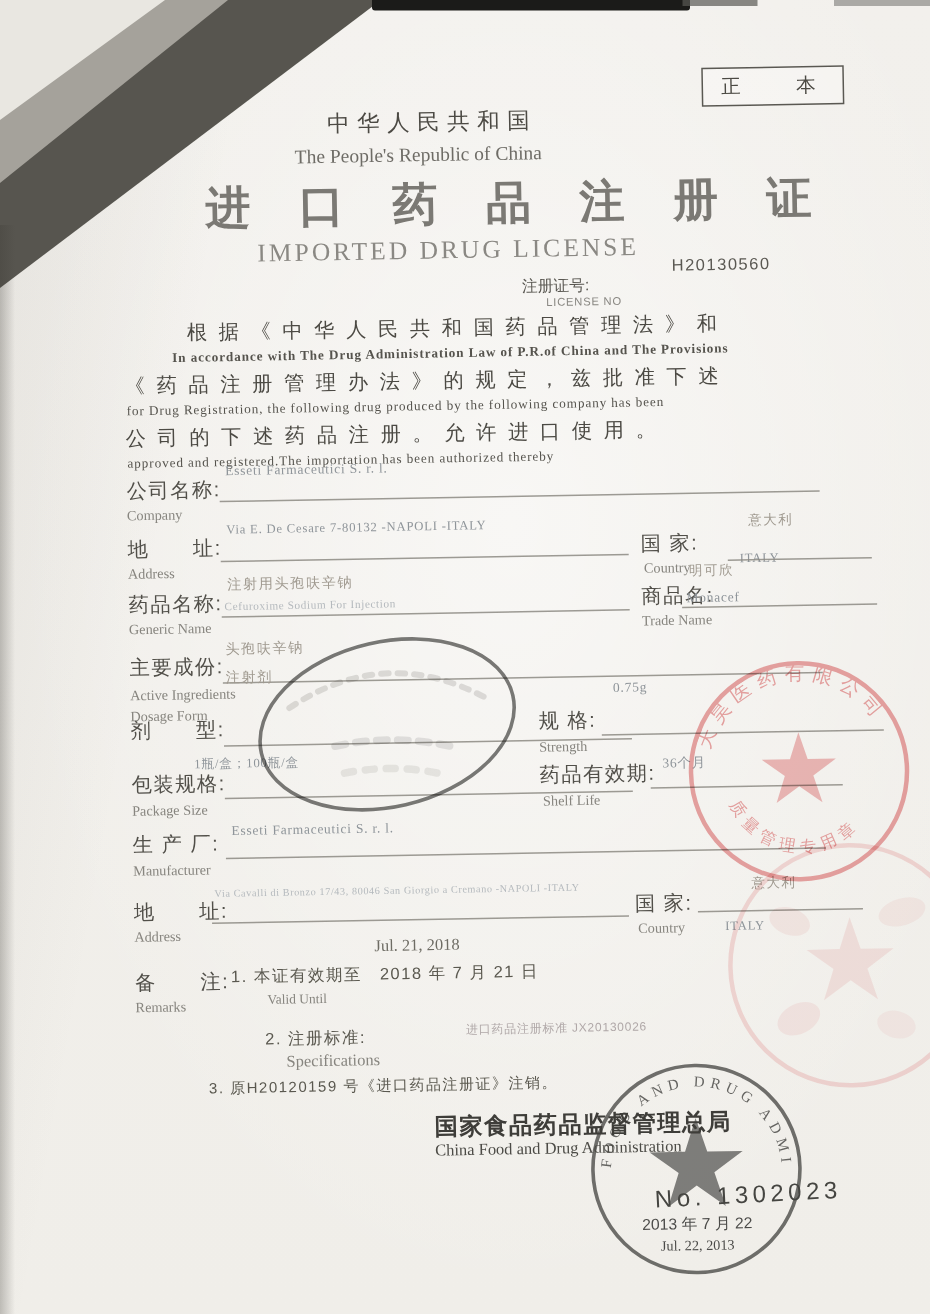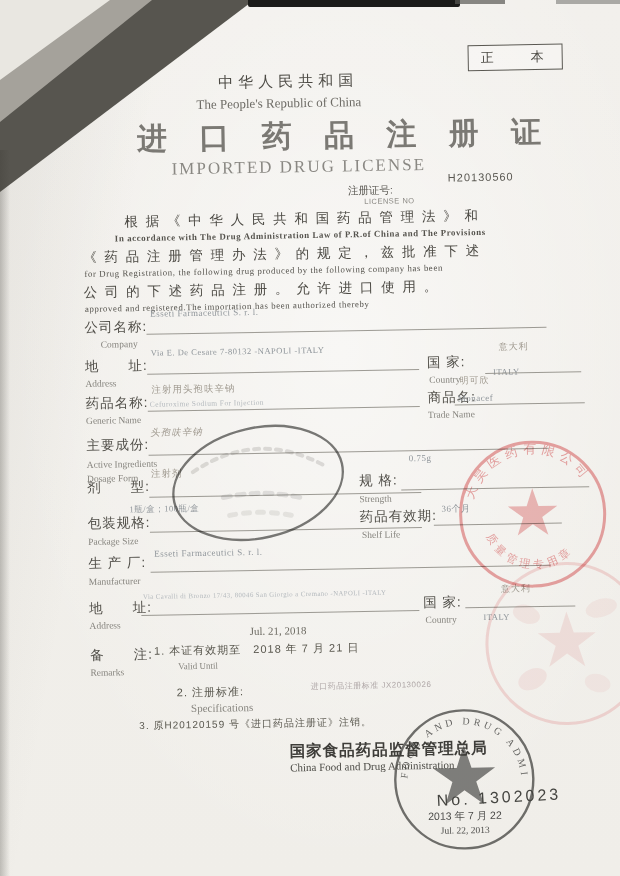--- a/index.html
+++ b/index.html
@@ -70,21 +70,21 @@
   <div class="abs cnp" style="left:128px;top:210px;">根 据 《 中 华 人 民 共 和 国 药 品 管 理 法 》 和</div>
   <div class="abs enp b" style="left:118px;top:230px;">In accordance with The Drug Administration Law of P.R.of China and The Provisions</div>
   <div class="abs cnp" style="left:86px;top:245px;">《 药 品 注 册 管 理 办 法 》 的 规 定 ， 兹 批 准 下 述</div>
   <div class="abs enp" style="left:87px;top:265px;">for Drug Registration, the following drug produced by the following company has been</div>
   <div class="abs cnp" style="left:86px;top:280px;">公 司 的 下 述 药 品 注 册 。 允 许 进 口 使 用 。</div>
   <div class="abs enp" style="left:87px;top:300px;">approved and registered.The importation has been authorized thereby</div>
 
   <div class="abs val-typed" style="left:152px;top:306px;">Esseti Farmaceutici S. r. l.</div>
   <div class="abs lab-cn" style="left:86px;top:315px;">公司名称:</div>
   <div class="rule" style="left:148px;top:331px;width:400px;"></div>
-  <div class="abs lab-en" style="left:86px;top:336px;margin-left:16px;">Company</div>
+  <div class="abs lab-en" style="left:86px;top:336px;">Company</div>
 
   <div class="abs val-typed" style="left:152px;top:345px;font-size:8.5px;">Via E. De Cesare  7-80132 -NAPOLI -ITALY</div>
   <div class="abs lab-cn" style="left:86px;top:354px;">地　　址:</div>
   <div class="rule" style="left:148px;top:371px;width:272px;"></div>
   <div class="abs lab-en" style="left:86px;top:375px;">Address</div>
   <div class="abs val-hand" style="left:500px;top:344px;font-size:9px;">意大利</div>
   <div class="abs lab-cn" style="left:428px;top:356px;">国 家:</div>
   <div class="abs val-typed" style="left:494px;top:370px;font-size:8.5px;">ITALY</div>
   <div class="rule" style="left:486px;top:376px;width:96px;"></div>
   <div class="abs lab-en" style="left:430px;top:377px;">Country</div>
@@ -93,26 +93,26 @@
   <div class="abs lab-cn" style="left:86px;top:391px;">药品名称:</div>
   <div class="abs val-faint" style="left:150px;top:397px;">Cefuroxime Sodium For Injection</div>
   <div class="rule" style="left:148px;top:408px;width:272px;"></div>
   <div class="abs lab-en" style="left:86px;top:412px;">Generic Name</div>
   <div class="abs val-hand" style="left:460px;top:377px;font-size:9px;">明可欣</div>
   <div class="abs lab-cn" style="left:428px;top:391px;">商品名:</div>
   <div class="abs val-typed" style="left:458px;top:396px;">Monacef</div>
   <div class="rule" style="left:455px;top:407px;width:130px;"></div>
   <div class="abs lab-en" style="left:428px;top:412px;">Trade Name</div>
 
-  <div class="abs val-hand" style="left:150px;top:424px;font-style:italic;">头孢呋辛钠</div>
+  <div class="abs val-hand" style="left:150px;top:424px;">头孢呋辛钠</div>
   <div class="abs lab-cn" style="left:86px;top:433px;">主要成份:</div>
   <div class="rule" style="left:148px;top:452px;width:400px;"></div>
   <div class="abs lab-en" style="left:86px;top:456px;">Active Ingredients</div>
 
-  <div class="abs val-hand" style="left:150px;top:465px;text-align:center;">注射剂</div>
+  <div class="abs val-hand" style="left:150px;top:443px;text-align:center;">注射剂</div>
   <div class="abs lab-cn" style="left:86px;top:475px;">剂　　型:</div>
   <div class="rule" style="left:148px;top:494px;width:272px;"></div>
   <div class="abs lab-en" style="left:86px;top:470px;">Dosage Form</div>
   <div class="abs val-typed" style="left:408px;top:455px;">0.75g</div>
   <div class="abs lab-cn" style="left:358px;top:473px;">规 格:</div>
   <div class="rule" style="left:400px;top:491px;width:188px;"></div>
   <div class="abs lab-en" style="left:358px;top:495px;">Strength</div>
 
   <div class="abs val-typed" style="left:128px;top:501px;font-size:8.5px;">1瓶/盒；100瓶/盒</div>
   <div class="abs lab-cn" style="left:86px;top:511px;">包装规格:</div>

